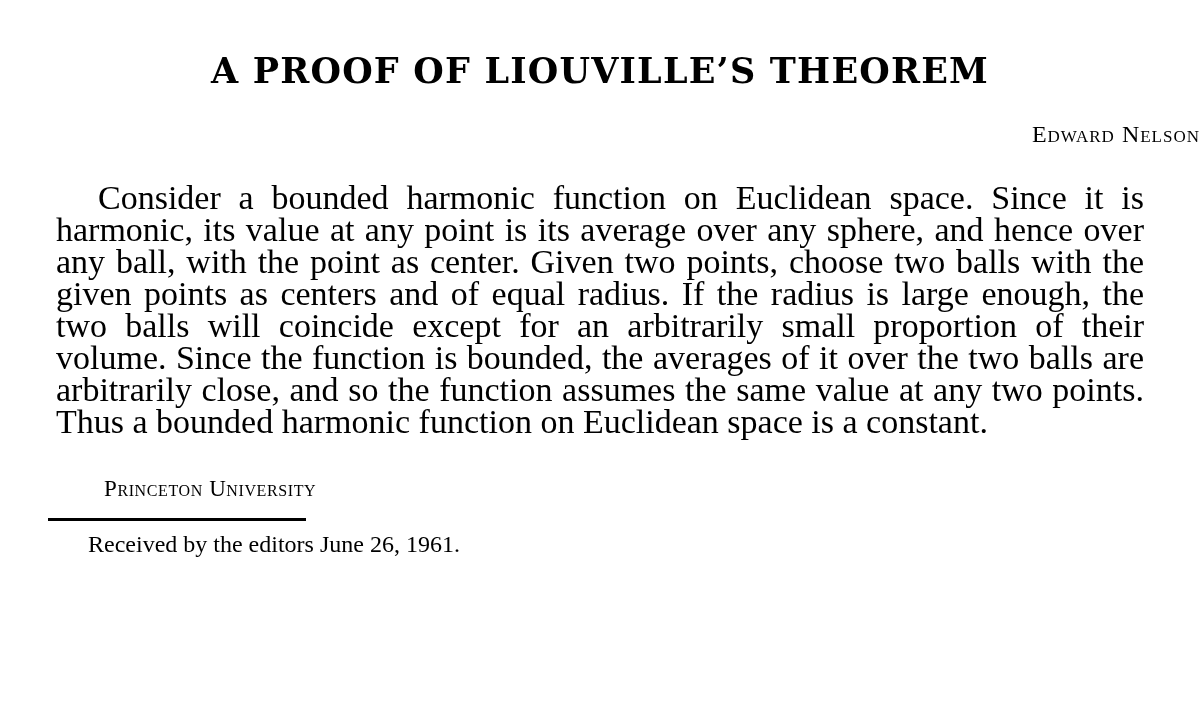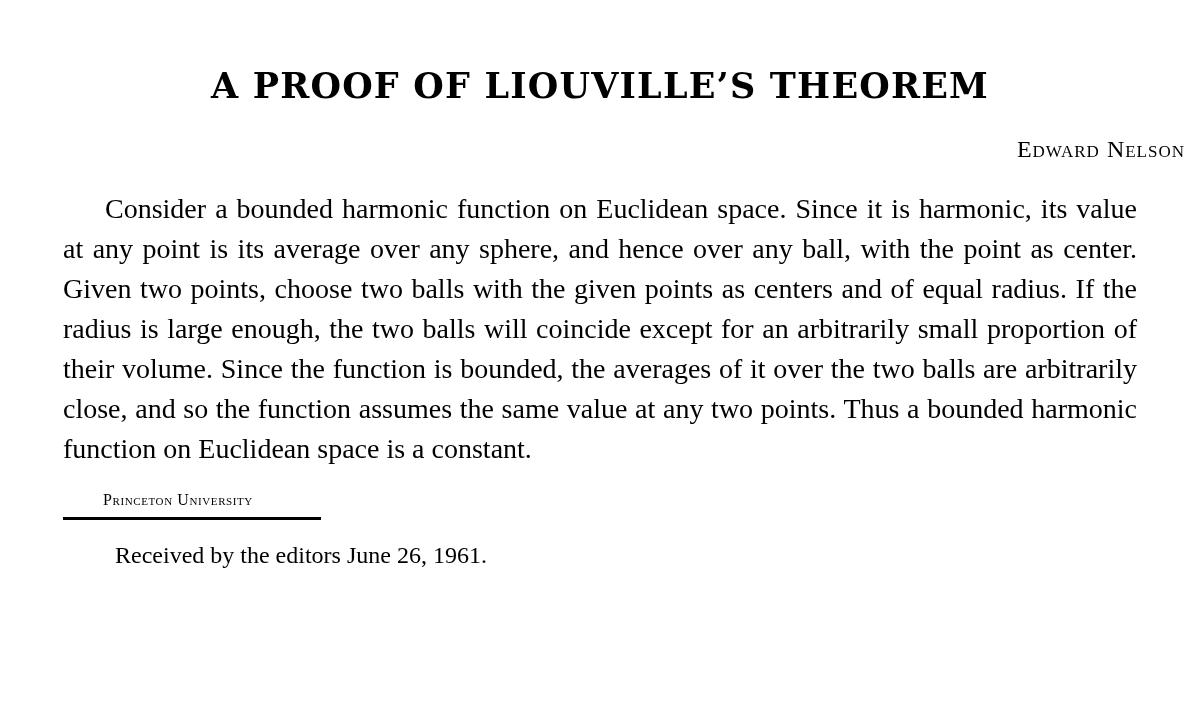--- a/index.html
+++ b/index.html
@@ -12,64 +12,64 @@
     height: 709px;
     overflow: hidden;
     font-family: "Liberation Serif", "DejaVu Serif", serif;
     color: #000000;
   }
   .page {
     position: relative;
     width: 1200px;
     height: 575px;
     box-sizing: border-box;
-    padding: 15px;
+    padding: 0;
   }
   .title {
     text-align: center;
     font-size: 35px;
     font-weight: bold;
     letter-spacing: 1.2px;
     margin: 0;
     padding-top: 50px;
     font-family: "DejaVu Serif", "Liberation Serif", serif;
   }
   .author {
     text-align: right;
     font-size: 24px;
     letter-spacing: 1.0px;
     margin: 0;
     padding-top: 30px;
     font-variant: small-caps;
     font-family: "Liberation Serif", "DejaVu Serif", serif;
   }
   .abstract {
-    margin: 0;
+    margin: 8px;
     padding: 26px 48px 0 48px;
-    font-size: 28px;
-    line-height: 40px;
+    font-size: 34px;
+    line-height: 32px;
     text-align: justify;
     text-indent: 42px;
     font-family: "Liberation Serif", "DejaVu Serif", serif;
   }
   .affiliation {
-    margin: 0;
+    margin: 16px;
     padding: 22px 0 0 88px;
-    font-size: 16px;
+    font-size: 23px;
     font-variant: small-caps;
     letter-spacing: 0.6px;
   }
   .rule {
     margin: 8px 0 0 48px;
     width: 258px;
     height: 3px;
     background: #000000;
   }
   .received {
-    margin: 12px;
+    margin: 0;
     padding: 10px 0 0 88px;
     font-size: 24px;
     font-family: "Liberation Serif", "DejaVu Serif", serif;
   }
 </style>
 </head>
 <body>
 
 <div class="page">
 

